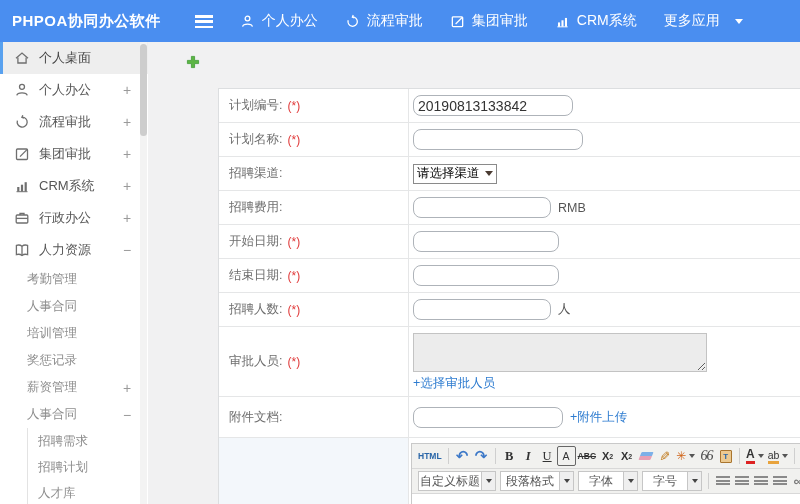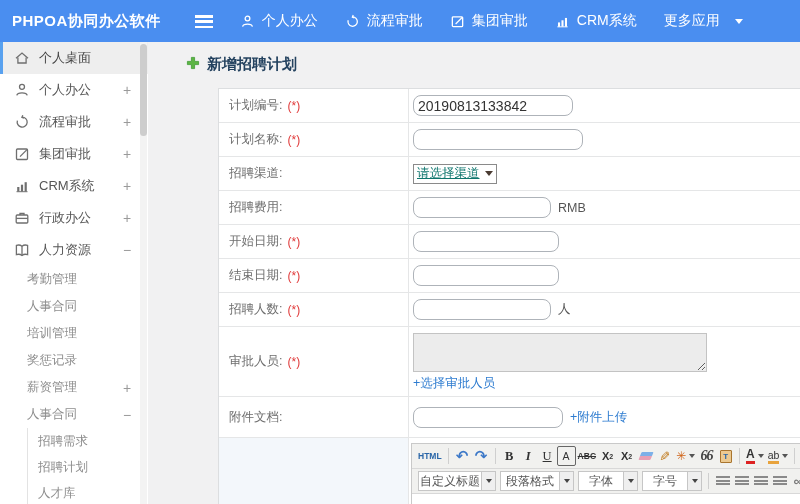--- a/index.html
+++ b/index.html
@@ -39,21 +39,21 @@
   .frow { display:flex; border-bottom:1px solid #e5e6e7; min-height:34px; align-items:stretch; }
   .fl { flex:0 0 190px; padding-left:10px; display:flex; align-items:center;
         font-size:12.5px; color:#6e6e6e; border-right:1px solid #e5e6e7; }
   .req { color:#e03a3a; margin-left:5px; font-size:12px; }
   .fv { flex:1; display:flex; align-items:center; padding-left:4px; font-size:12.5px; color:#555; gap:7px; }
   .tin { height:21px; border:1px solid #aeb3b9; border-radius:8px; padding:1px 4px;
          font:14px "Liberation Sans",sans-serif; color:#333; background:#fff; }
   .w160{width:160px;} .w170{width:170px;} .w138{width:138px;} .w146{width:146px;} .w150{width:150px;}
   .chan { display:inline-flex; align-items:center; height:20px; border:1px solid #8a8a8a;
           background:#fff; padding:0 3px; cursor:pointer; }
-  .chan .ctxt { color:#0f766e; text-decoration:underline; font-size:12.5px; }
+  .chan .ctxt { color:#000000; font-size:12.5px; }
   .chan .carr { width:0; height:0; border-left:4px solid transparent; border-right:4px solid transparent;
                 border-top:5px solid #4a3b32; margin-left:5px; }
   .blink { color:#2e7cd0; font-size:12.5px; text-decoration:none; cursor:pointer; }
   .fv-col { flex-direction:column; align-items:flex-start; justify-content:flex-start; padding:6px 0 4px 4px; gap:3px; }
   .appr { width:294px; height:48px; background:#ececec; border:1px solid #c3c3c3;
           font:12px "Liberation Sans",sans-serif; resize:both; }
   .frow.edrow { height:80px; border-bottom:none; }
   .fl.edlabel { background:#f3f7fb; }
   .fv.edcell { padding:5px 0 0 2px; align-items:flex-start; }
 
@@ -72,21 +72,21 @@
   .kboxa { font-size:10.5px; border:1px solid #666; padding:0 2.5px; line-height:12px; }
   .kstrike { font-size:8.5px; font-weight:bold; text-decoration:line-through; }
   .ksup,.ksub { font-weight:bold; font-size:11px; }
   .ksup sup,.ksub sub { font-size:7px; }
   .keraser { width:12px; height:8px; transform:skewX(-22deg);
              background:linear-gradient(#7db0e8 50%,#e8a0b4 50%); border-radius:1px; }
   .kbrush { color:#c07a1d; font-size:13px; transform:rotate(90deg); }
   .kwand { color:#d0661c; font-size:12px; font-weight:bold; }
   .kdd { width:0; height:0; border-left:3px solid transparent; border-right:3px solid transparent;
          border-top:4px solid #555; margin-left:3px; }
-  .kquote { font-family:"Liberation Serif",serif; font-weight:bold; font-style:italic;
+  .kquote { font-family:"Liberation Serif",serif; font-weight:normal; font-style:italic;
             font-size:14px; letter-spacing:-1px; color:#444; }
   .kpaste { width:12px; height:13px; border:1px solid #a9752f; background:#ecc990;
             display:flex; align-items:center; justify-content:center;
             font-size:8px; font-weight:bold; color:#2a66a8; border-radius:1px; }
   .kfore { font-weight:bold; font-size:12px; border-bottom:3px solid #d22; line-height:13px; }
   .khilite { font-size:10.5px; border-bottom:3px solid #e8a33d; line-height:12px; }
   .kcombo { height:20px; background:#fff; border:1px solid #c6c6c6; display:inline-flex;
             align-items:center; font-size:12px; color:#555; margin:0 2px; cursor:pointer; }
   .kcombo .ctx { padding:0 1px; min-width:58px; white-space:nowrap;text-align:center; }
   .kcombo .dbtn { width:14px; align-self:stretch; border-left:1px solid #c6c6c6; background:#efefef;
@@ -246,21 +246,20 @@
   <div class="sb-track"></div>
   <div class="sb-thumb"></div>
 </div>
 
 <div class="main">
 
   <div class="page-title">
     <span><svg width="14" height="14" viewBox="0 0 14 14">
           <path d="M5.4 1.4h3.2v4h4v3.2h-4v4H5.4v-4h-4V5.4h4z" fill="#5cb544" stroke="#3f9a33" stroke-width="0.8"></path>
         </svg></span>
-    <span class="txt">新增招聘计划</span>
   </div>
 
   <div class="ftable">
 
     <div class="frow">
       <div class="fl">
         <span>计划编号:</span>
         <span class="req">(*)</span>
       </div>
       <div class="fv">

